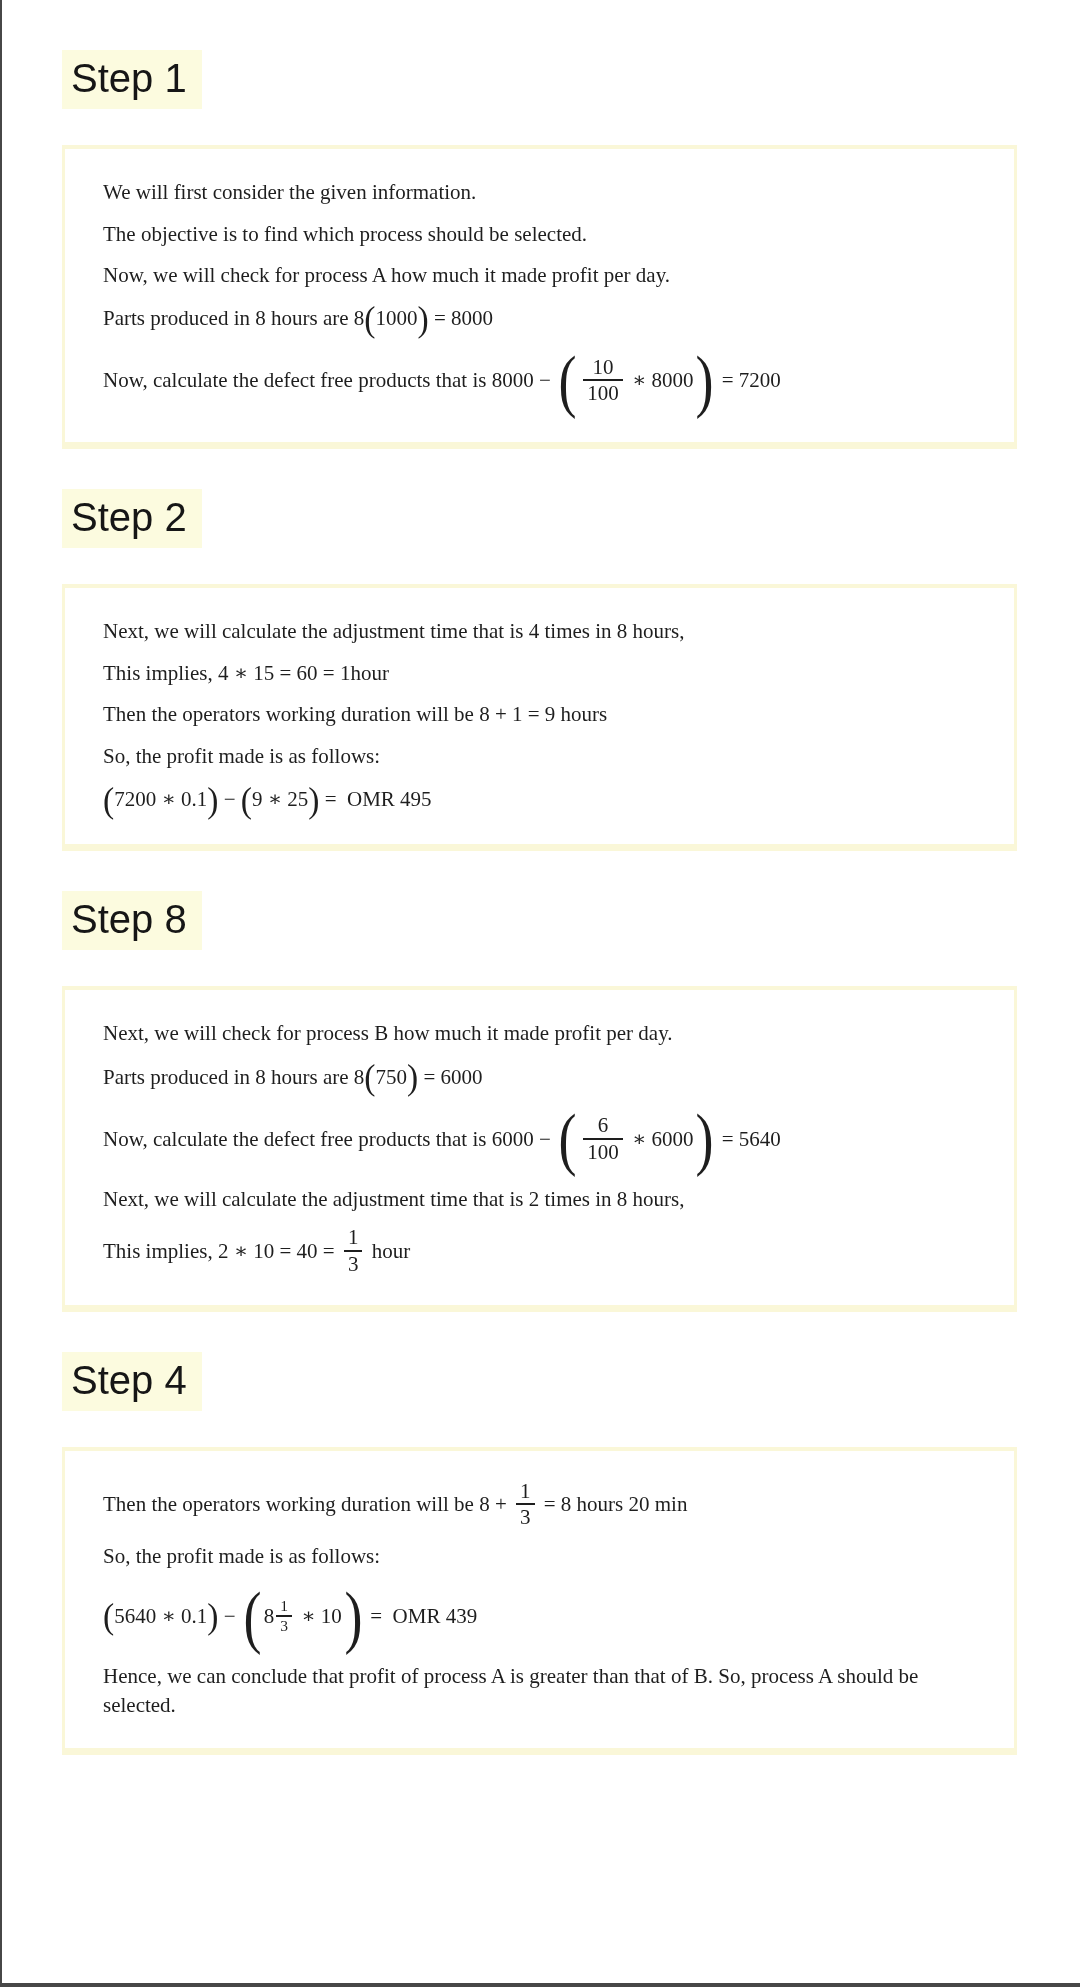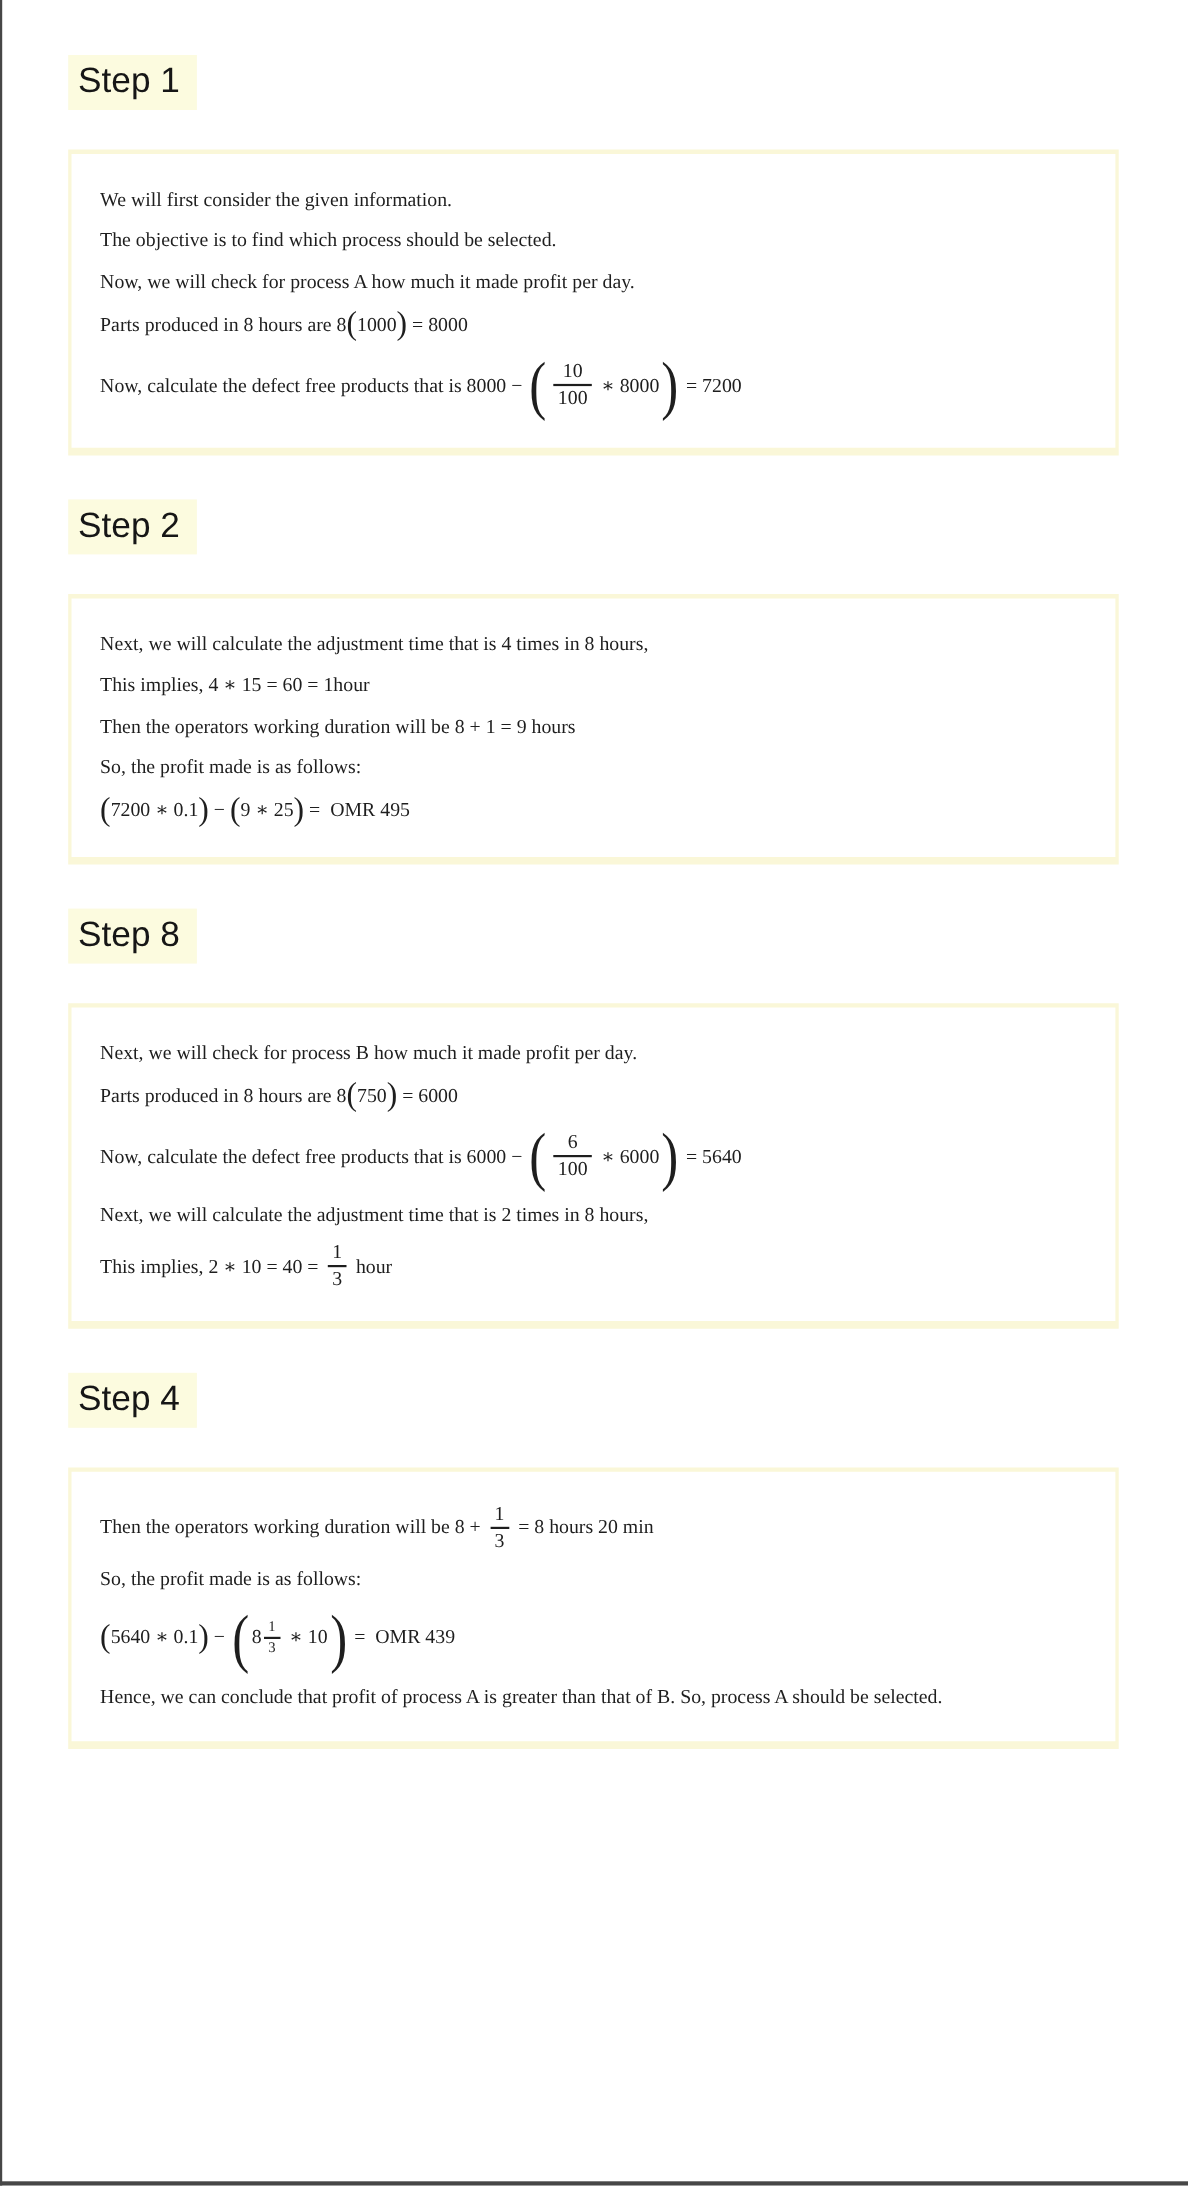--- a/index.html
+++ b/index.html
@@ -30,40 +30,40 @@
   }
   .content {
     position: relative;
     padding: 50px 0 26px 62px;
   }
   .step-heading { margin: 40px 0 0 0; }
   .step-heading.first { margin-top: 0; }
   .hl {
     display: inline-block;
     font-family: "Liberation Sans", "DejaVu Sans", sans-serif;
-    font-size: 32px;
+    font-size: 40px;
     line-height: 1.15;
     color: #161616;
     background: var(--hl);
     padding: 5px 15px 8px 9px;
   }
   .box {
     box-sizing: border-box;
     width: 955px;
     background: #ffffff;
     border: 3px solid var(--border);
     border-top-width: 4px;
     border-bottom-width: 7px;
     margin-top: 36px;
     padding: 16px 26px;
   }
   .para {
-    font-size: 18px;
+    font-size: 21px;
     line-height: 1.36;
-    margin: 13px 0;
+    margin: 13px 12px;
     color: var(--text);
   }
   .para.eq {
     display: flex;
     align-items: center;
     flex-wrap: wrap;
   }
   .seg { white-space: pre-wrap; }
   .paren {
     display: inline-block;

